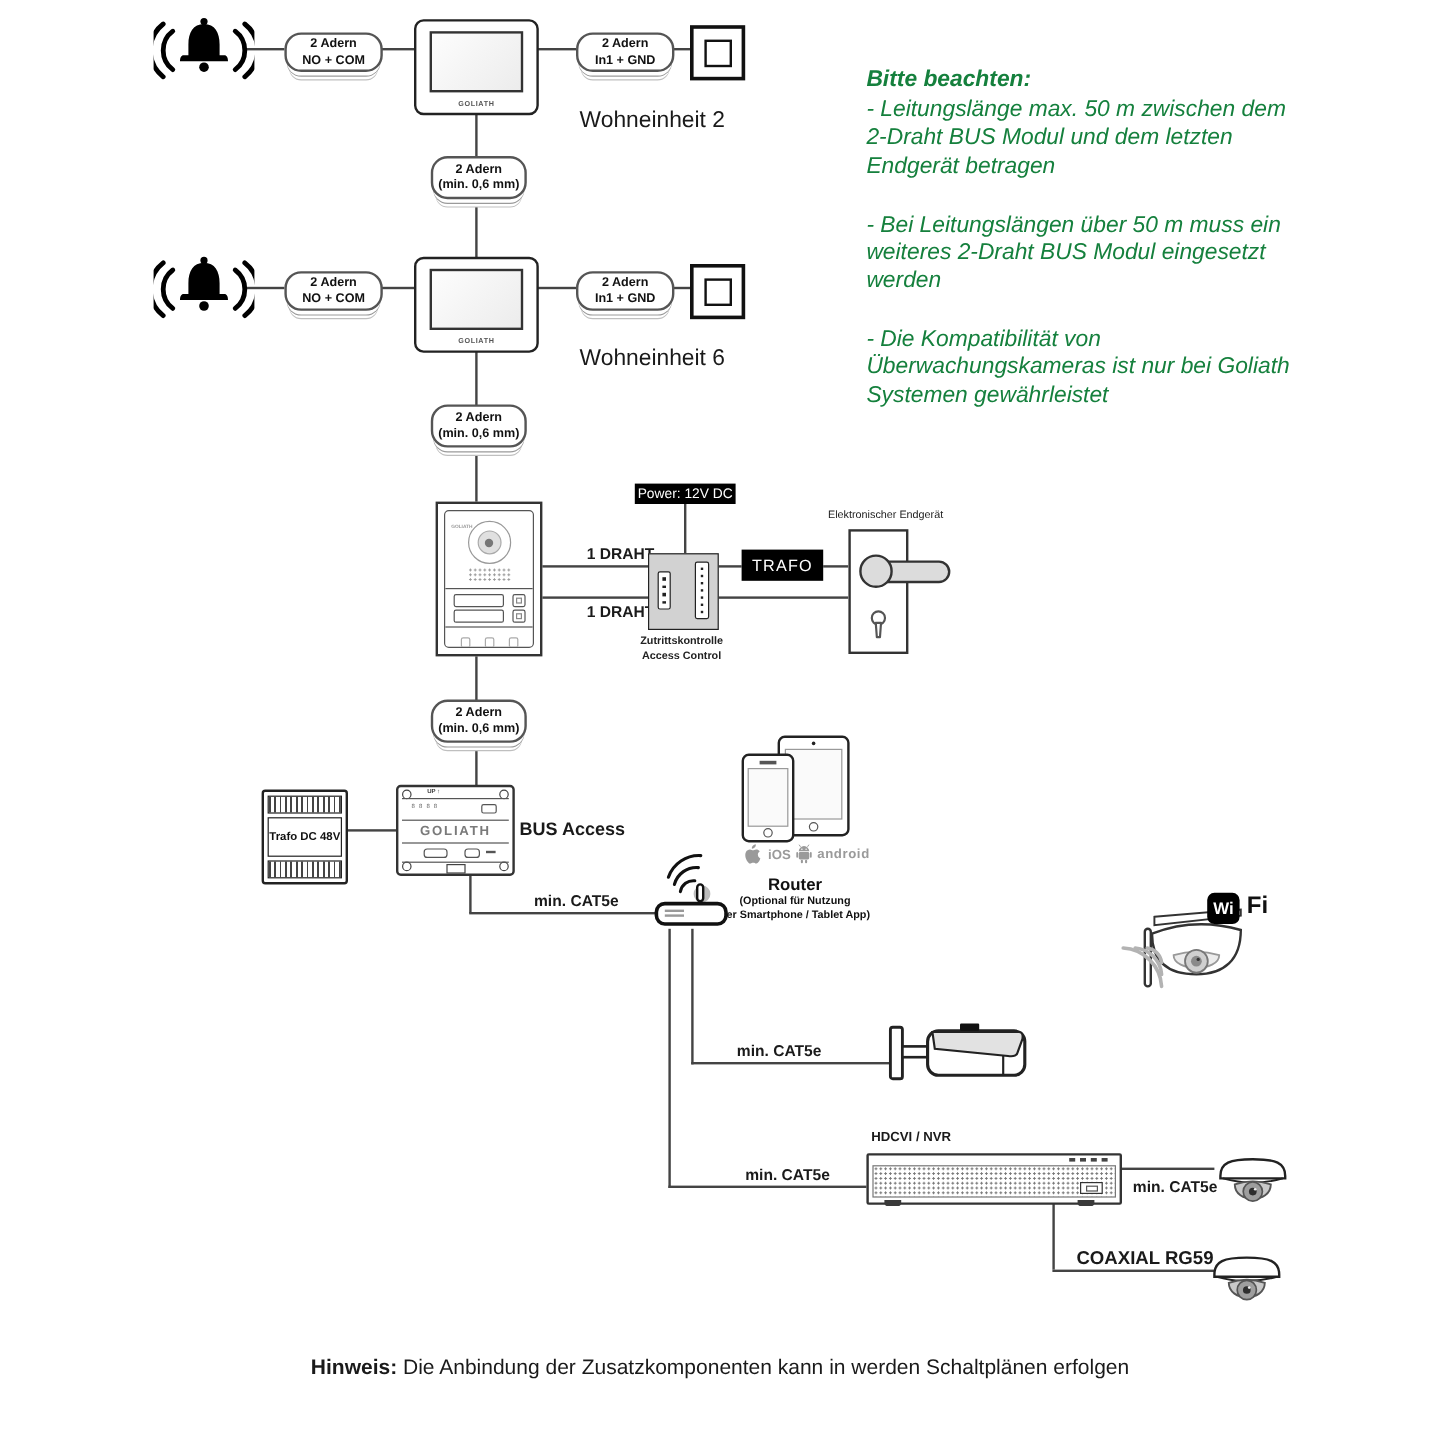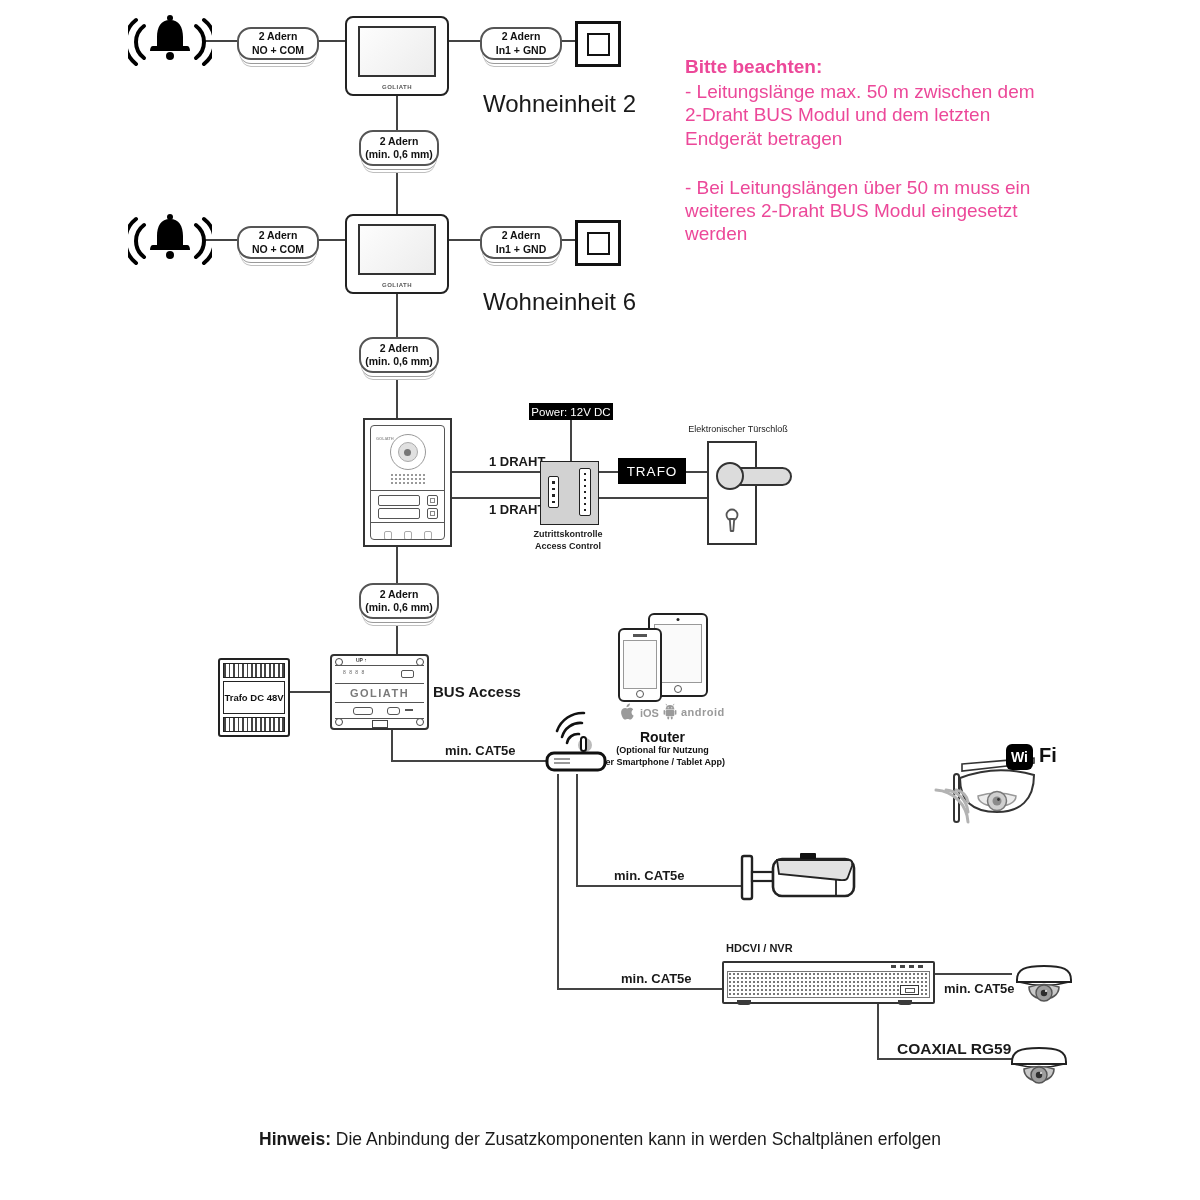--- a/index.html
+++ b/index.html
@@ -6,21 +6,21 @@
   .canvas{position:relative;width:1200px;height:1200px;background:#fff;overflow:hidden;
           font-family:"Liberation Sans",sans-serif;color:#111;}
   .abs{position:absolute;}
   .hline{position:absolute;height:2px;background:#444;}
   .vline{position:absolute;width:2px;background:#444;}
   .pill{position:absolute;background:#fff;border:2px solid #555;border-radius:14px;z-index:3;
         display:flex;flex-direction:column;justify-content:center;
         font-size:10.5px;font-weight:bold;line-height:1.25;text-align:center;
         box-shadow:0 5px 0 -2px #fff,0 6px 0 -2px #9a9a9a,0 10px 0 -4px #fff,0 11px 0 -4px #bfbfbf;}
   .cable-label{position:absolute;font-weight:bold;font-size:13px;color:#1a1a1a;white-space:nowrap;}
-  .unit-label{position:absolute;font-size:24px;color:#1a1a1a;white-space:nowrap;}
+  .unit-label{position:absolute;font-size:19px;color:#1a1a1a;white-space:nowrap;}
   .small-label{position:absolute;font-size:9px;font-weight:bold;color:#222;text-align:center;line-height:1.3;}
   .blackbox{position:absolute;background:#000;color:#fff;display:flex;align-items:center;justify-content:center;z-index:3;}
   .monitor{position:absolute;width:100px;height:76px;background:#fff;border:2.5px solid #222;border-radius:8px;z-index:2;}
   .monitor .screen{position:absolute;left:11px;top:8px;right:11px;height:47px;border:2px solid #333;
         background:linear-gradient(135deg,#fdfdfd 0%,#ececec 100%);}
   .monitor .brand{position:absolute;bottom:4px;width:100%;text-align:center;font-size:6px;
         letter-spacing:.5px;color:#555;font-weight:bold;}
   .dbtn{position:absolute;width:40px;height:40px;border:3px solid #111;background:#fff;z-index:2;
         display:flex;align-items:center;justify-content:center;}
   .dbtn .inner{width:19px;height:19px;border:2.5px solid #111;}
@@ -67,21 +67,21 @@
   .phone-scr{position:absolute;border:1px solid #999;background:#fafafa;}
   .home{position:absolute;width:6px;height:6px;border:1px solid #555;border-radius:50%;left:50%;transform:translateX(-50%);}
   .nvr{position:absolute;left:722px;top:961px;width:209px;height:39px;border:2px solid #333;border-radius:2px;background:#fff;z-index:2;}
   .nvr .mesh{position:absolute;left:3px;right:3px;top:8px;bottom:4px;border:1px solid #777;
         background:radial-gradient(#777 .8px,transparent .9px);background-size:4px 4px;}
   .nvr .led{position:absolute;top:2px;width:5px;height:3px;background:#444;}
   .nvr .usb{position:absolute;right:14px;bottom:7px;width:17px;height:8px;border:1.2px solid #333;background:#fff;
         display:flex;align-items:center;justify-content:center;z-index:2;}
   .nvr .usb i{display:block;width:8px;height:3px;border:1px solid #555;}
   .foot{position:absolute;width:14px;height:5px;background:#3a3a3a;border-radius:0 0 3px 3px;z-index:2;}
-  .note{position:absolute;left:685px;top:55px;width:368px;font-size:19px;line-height:1.22;color:#ec4899;}
+  .note{position:absolute;left:722px;top:55px;width:368px;font-size:19px;line-height:1.22;color:#15803d;font-style:italic;}
   .note h3{margin:0 0 2px 0;font-size:19px;}
   .note p{margin:0 0 26px 0;}
   .hint{position:absolute;left:0;top:1129px;width:100%;text-align:center;font-size:17.5px;color:#1a1a1a;}
   .wibox{position:absolute;left:1006px;top:744px;width:27px;height:26px;background:#000;color:#fff;border-radius:6px;
         display:flex;align-items:center;justify-content:center;font-weight:bold;font-size:14px;z-index:3;}
   .fi{position:absolute;left:1039px;top:744px;font-size:20px;font-weight:bold;color:#111;}
   .plat-txt{position:absolute;font-size:11px;color:#9a9a9a;font-weight:bold;}
   .router-title{position:absolute;left:595px;top:729px;width:135px;text-align:center;font-size:14px;font-weight:bold;}
   .router-sub{position:absolute;left:570px;top:745px;width:185px;text-align:center;font-size:9px;font-weight:bold;line-height:1.3;}
 </style>
@@ -183,20 +183,21 @@
   <div class="dbtn" style="left:575px;top:220px">
       <div class="inner"></div>
     </div>
   <div class="unit-label" style="left:483px;top:90px">Wohneinheit 2</div>
   <div class="unit-label" style="left:483px;top:288px">Wohneinheit 6</div>
 
   <div class="note">
     <h3>Bitte beachten:</h3>
     <p>- Leitungslänge max. 50 m zwischen dem 2-Draht BUS Modul und dem letzten Endgerät betragen</p>
     <p>- Bei Leitungslängen über 50 m muss ein weiteres 2-Draht BUS Modul eingesetzt werden</p>
+    <p>- Die Kompatibilität von Überwachungskameras ist nur bei Goliath Systemen gewährleistet</p>
   </div>
 
   <div class="station">
     <div class="panel">
       <div class="s-top">
         <div class="st-brand">GOLIATH</div>
         <div class="cam">
           <div class="cam-mid">
               <div class="cam-dot"></div>
             </div>
@@ -239,21 +240,21 @@
         <i></i>
         <i></i>
         <i></i>
       </div>
   </div>
   <div class="small-label" style="left:518px;top:529px;width:100px">
     <span>Zutrittskontrolle</span><br>
     <span>Access Control</span>
   </div>
   <div class="blackbox" style="left:618px;top:458px;width:68px;height:26px;font-size:13.5px;letter-spacing:1px">TRAFO</div>
-  <div class="small-label" style="left:683px;top:424px;width:110px;font-weight:normal">Elektronischer Türschloß</div>
+  <div class="small-label" style="left:683px;top:424px;width:110px;font-weight:normal">Elektronischer Endgerät</div>
   <div class="lock"></div>
   <svg class="abs" style="left:713px;top:458px;overflow:visible;z-index:3" width="82" height="38" viewBox="0 0 82 38">
     <rect x="18" y="10" width="60" height="17" rx="8.5" fill="#dcdcdc" stroke="#333" stroke-width="2"></rect>
     <circle cx="17" cy="18" r="13" fill="#dcdcdc" stroke="#333" stroke-width="2"></circle>
   </svg>
   <svg class="abs" style="left:722px;top:507px;z-index:3" width="20" height="28" viewBox="0 0 20 28">
     <circle cx="10" cy="8" r="5.5" fill="#fff" stroke="#555" stroke-width="1.8"></circle>
     <path d="M7.8 12 L12.2 12 L11.3 24 L8.7 24 Z" fill="#fff" stroke="#555" stroke-width="1.8" stroke-linejoin="round"></path>
   </svg>
 

